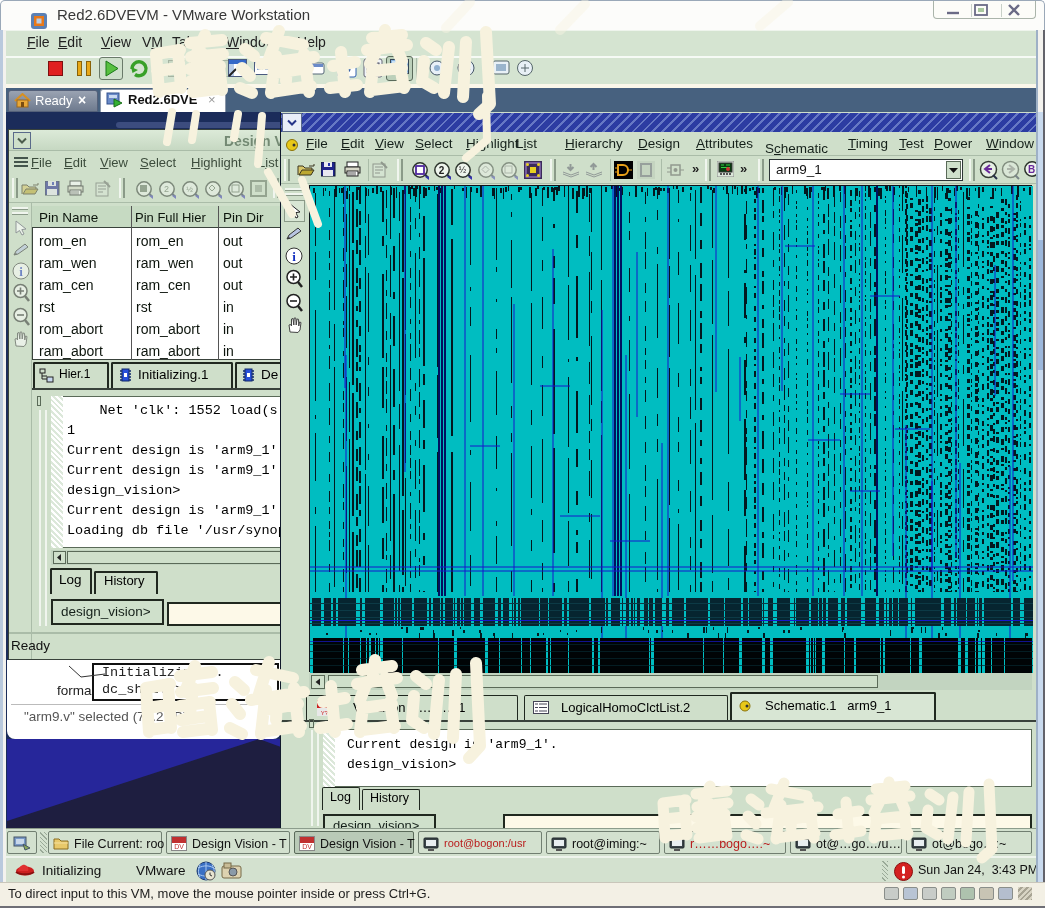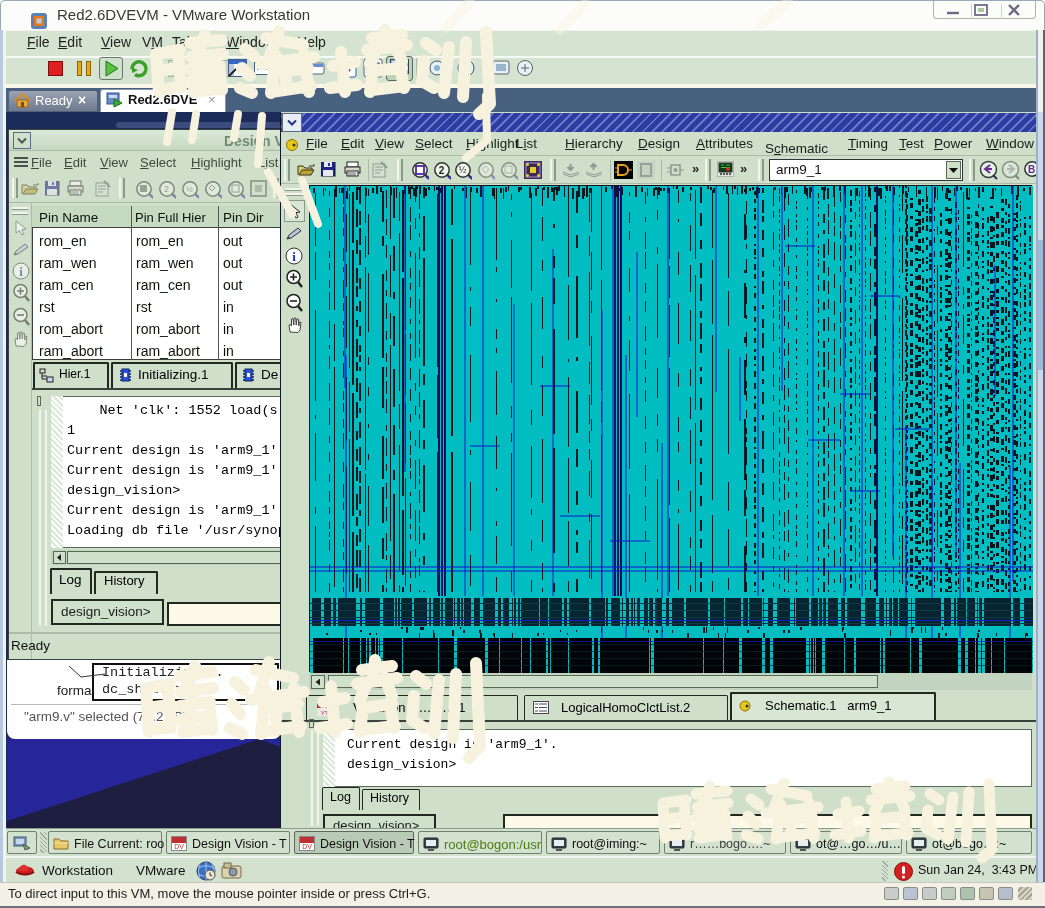--- a/index.html
+++ b/index.html
@@ -784,35 +784,35 @@
         <rect x="1" y="1" width="14" height="6" fill="#c03030"></rect>
         <text x="8" y="13" text-anchor="middle" font-size="7" fill="#c03030" font-family="Liberation Sans">DV</text>
       </svg>
       <div class="abs" style="left:314px;top:8px;font-size:12.5px;color:#111;white-space:nowrap">Design Vision - T</div>
       <div class="abs taskbtn" style="left:412px;width:124px;"></div>
       <svg class="abs" style="left:417px;top:8px" width="17" height="15">
         <rect x="1" y="1" width="14" height="10" rx="1" fill="#3a4448" stroke="#20282c"></rect>
         <rect x="3" y="3" width="10" height="6" fill="#e8eef0"></rect>
         <rect x="5" y="12" width="6" height="2" fill="#555"></rect>
       </svg>
-      <div class="abs" style="left:438px;top:8px;font-size:13px;color:#4d7c0f;white-space:nowrap">root@bogon:/usr</div>
+      <div class="abs" style="left:438px;top:8px;font-size:11px;color:#b91c1c;white-space:nowrap">root@bogon:/usr</div>
       <div class="abs taskbtn" style="left:540px;width:114px;"></div>
       <svg class="abs" style="left:545px;top:8px" width="17" height="15">
         <rect x="1" y="1" width="14" height="10" rx="1" fill="#3a4448" stroke="#20282c"></rect>
         <rect x="3" y="3" width="10" height="6" fill="#e8eef0"></rect>
         <rect x="5" y="12" width="6" height="2" fill="#555"></rect>
       </svg>
       <div class="abs" style="left:566px;top:8px;font-size:12.5px;color:#111;white-space:nowrap">root@iming:~</div>
       <div class="abs taskbtn" style="left:658px;width:122px;"></div>
       <svg class="abs" style="left:663px;top:8px" width="17" height="15">
         <rect x="1" y="1" width="14" height="10" rx="1" fill="#3a4448" stroke="#20282c"></rect>
         <rect x="3" y="3" width="10" height="6" fill="#e8eef0"></rect>
         <rect x="5" y="12" width="6" height="2" fill="#555"></rect>
       </svg>
-      <div class="abs" style="left:684px;top:8px;font-size:12.5px;color:#404040;white-space:nowrap">r……bogo…:~</div>
+      <div class="abs" style="left:684px;top:8px;font-size:12.5px;color:#b91c1c;white-space:nowrap">r……bogo…:~</div>
       <div class="abs taskbtn" style="left:784px;width:112px;"></div>
       <svg class="abs" style="left:789px;top:8px" width="17" height="15">
         <rect x="1" y="1" width="14" height="10" rx="1" fill="#3a4448" stroke="#20282c"></rect>
         <rect x="3" y="3" width="10" height="6" fill="#e8eef0"></rect>
         <rect x="5" y="12" width="6" height="2" fill="#555"></rect>
       </svg>
       <div class="abs" style="left:810px;top:8px;font-size:12.5px;color:#111;white-space:nowrap">ot@…go…/u…</div>
       <div class="abs taskbtn" style="left:900px;width:126px;"></div>
       <svg class="abs" style="left:905px;top:8px" width="17" height="15">
         <rect x="1" y="1" width="14" height="10" rx="1" fill="#3a4448" stroke="#20282c"></rect>
@@ -820,21 +820,21 @@
         <rect x="5" y="12" width="6" height="2" fill="#555"></rect>
       </svg>
       <div class="abs" style="left:926px;top:8px;font-size:12.5px;color:#111;white-space:nowrap">ot@bogo…:~</div>
     </div>
     <div class="abs" style="left:0;top:744px;width:1030px;height:26px;background:#d3e1cf;border-top:2px solid #eef4ec">
       <svg class="abs" style="left:8px;top:4px" width="22" height="18">
         <ellipse cx="11" cy="9" rx="9" ry="4.5" fill="#cc1f1f"></ellipse>
         <path d="M4 9 C5 4 9 2 11 3 C14 4 15 7 14 9" fill="#e03030"></path>
         <path d="M2 10 C6 13 16 13 20 10" stroke="#8a1010" stroke-width="2" fill="none"></path>
       </svg>
-      <div class="abs ptxt" style="left:36px;top:5px">Workstation</div>
+      <div class="abs ptxt" style="left:36px;top:5px">Initializing</div>
       <div class="abs ptxt" style="left:130px;top:5px">VMware</div>
       <svg class="abs" style="left:190px;top:3px" width="21" height="20">
         <circle cx="10" cy="10" r="9" fill="#3a6fc4" stroke="#1c3a70"></circle>
         <path d="M2 7 C8 4 14 4 19 8 M2 13 C8 16 14 16 19 12 M10 1 V19 M4 3.5 C2 9 2 12 4 16.5 M16 3.5 C19 9 19 12 16 16.5" stroke="#a8c8f0" fill="none"></path>
         <circle cx="14" cy="14" r="5" fill="#e8e4d0" stroke="#555"></circle>
         <path d="M14 11.5 V14 L16 15" stroke="#333" fill="none"></path>
       </svg>
       <svg class="abs" style="left:215px;top:4px" width="22" height="18">
         <rect x="1" y="4" width="19" height="12" rx="2" fill="#ddd2b0" stroke="#776a48"></rect>
         <rect x="3" y="1" width="7" height="5" fill="#c8bc96" stroke="#776a48"></rect>

